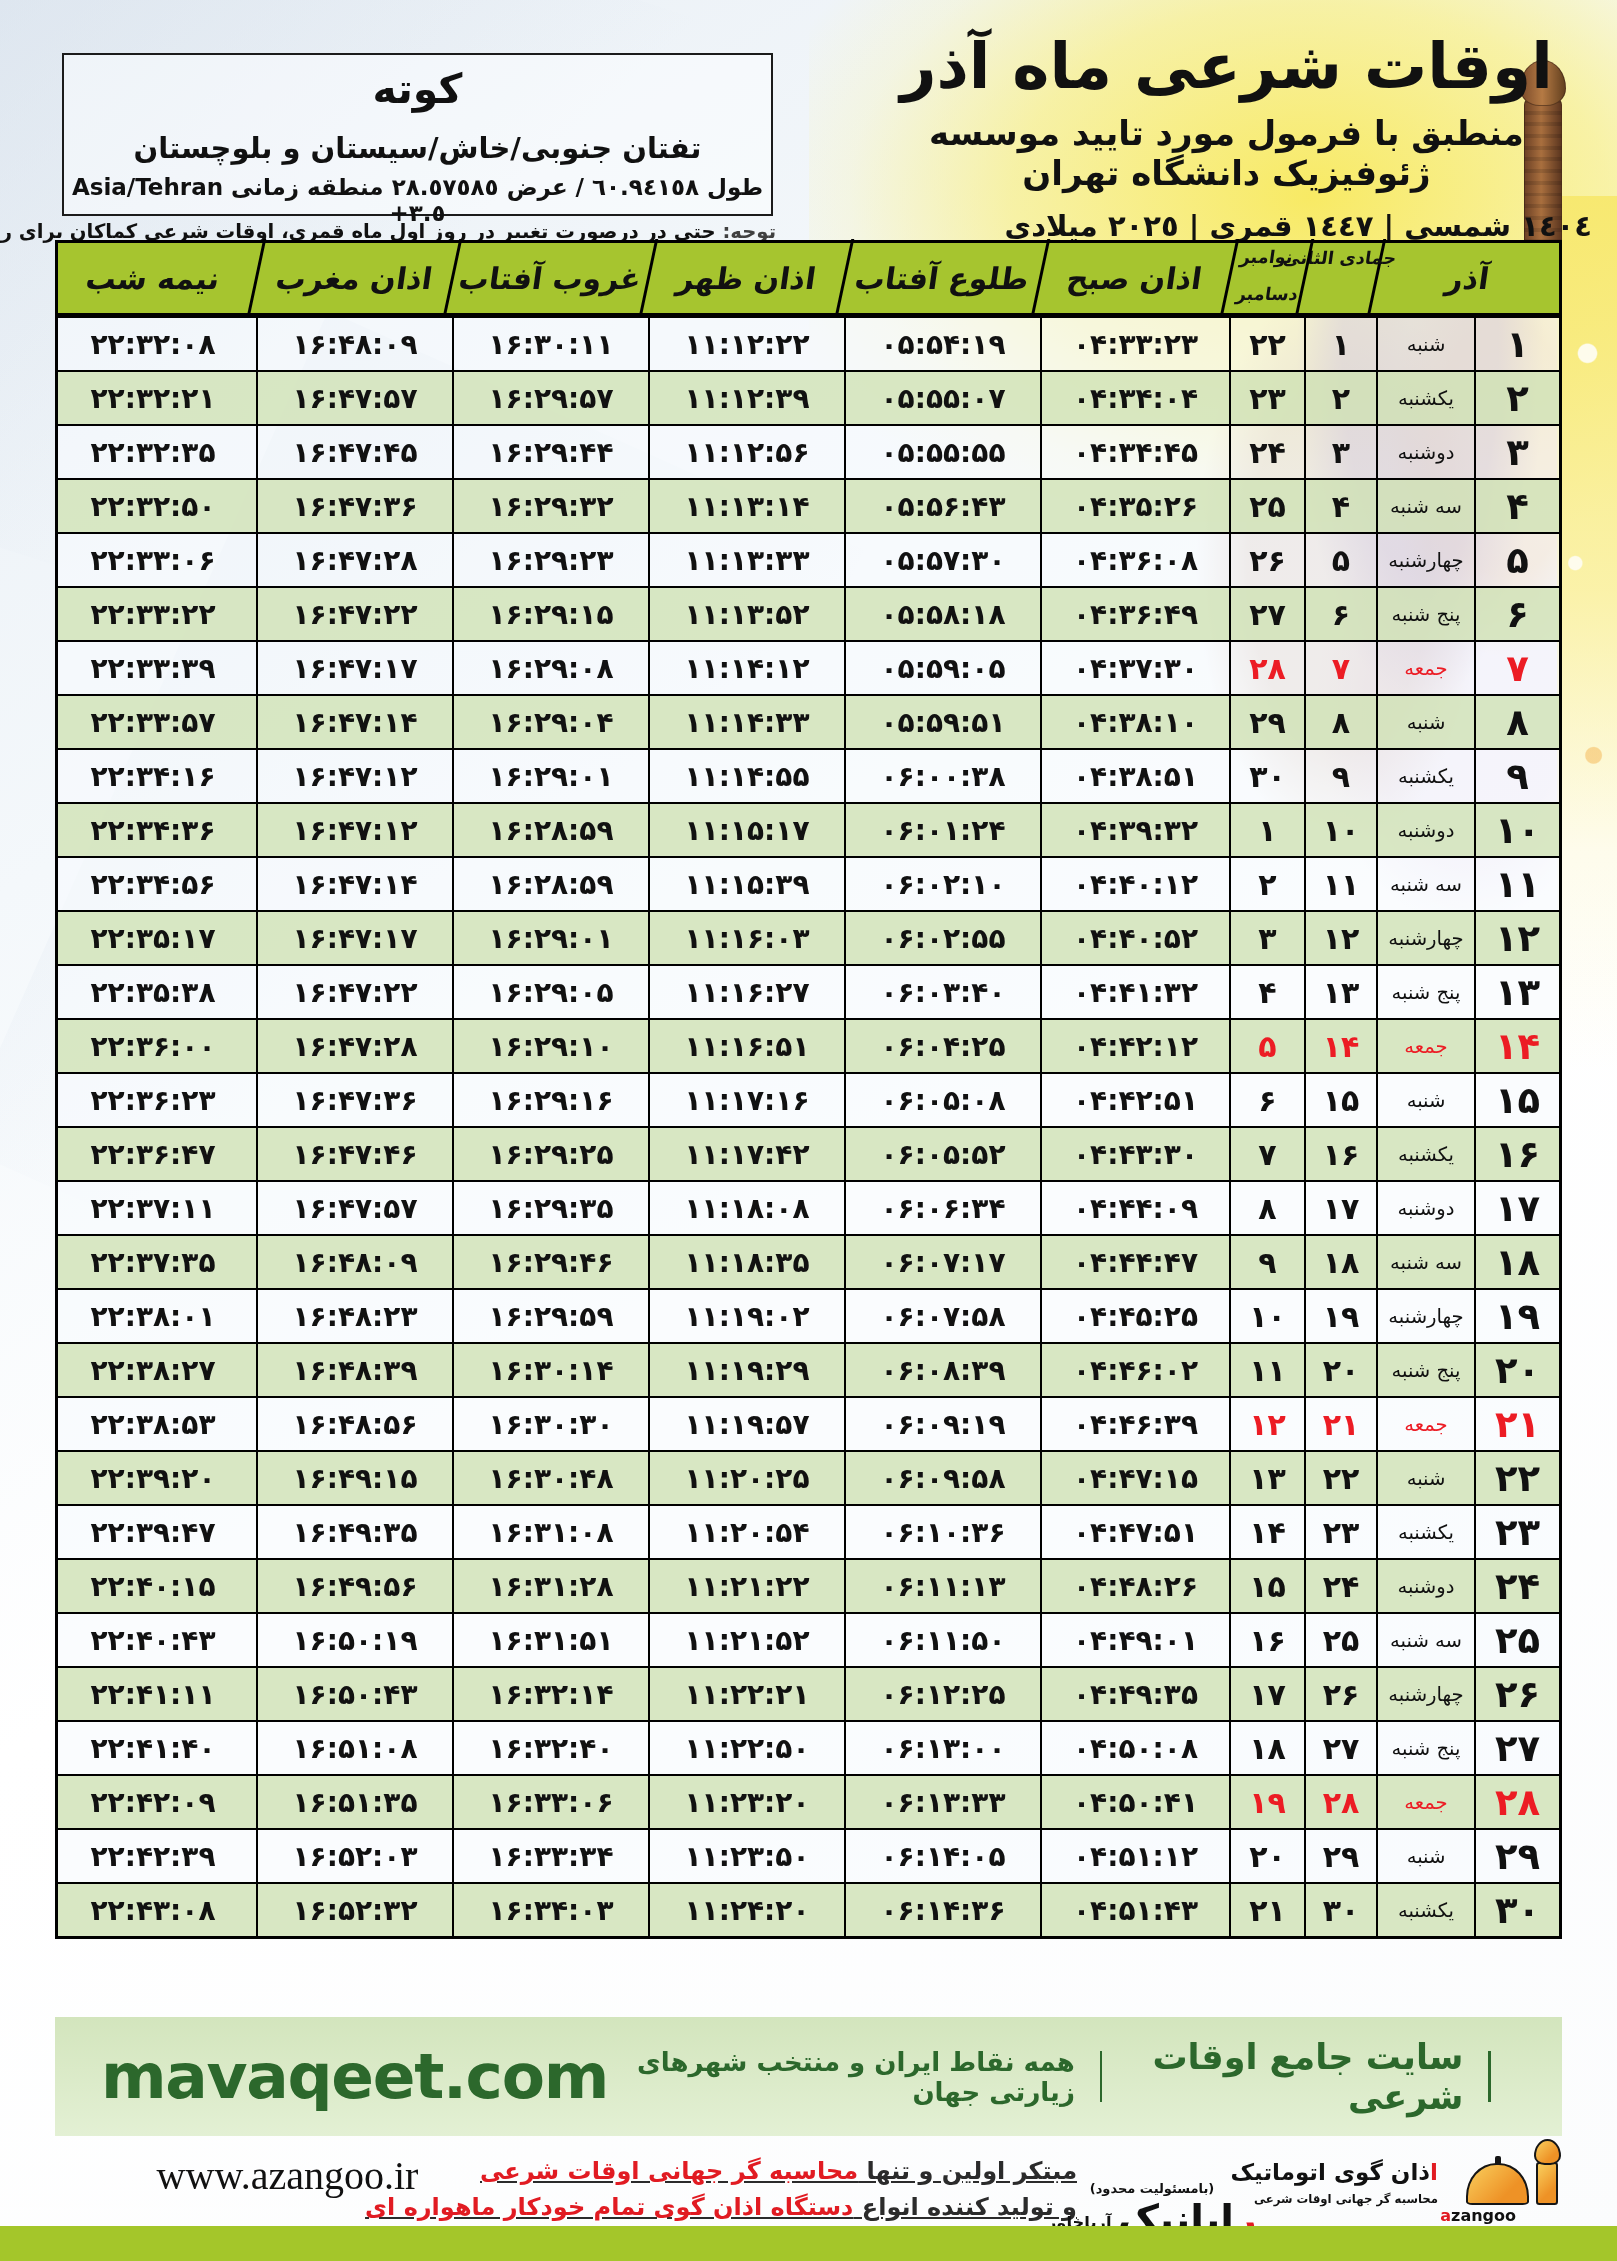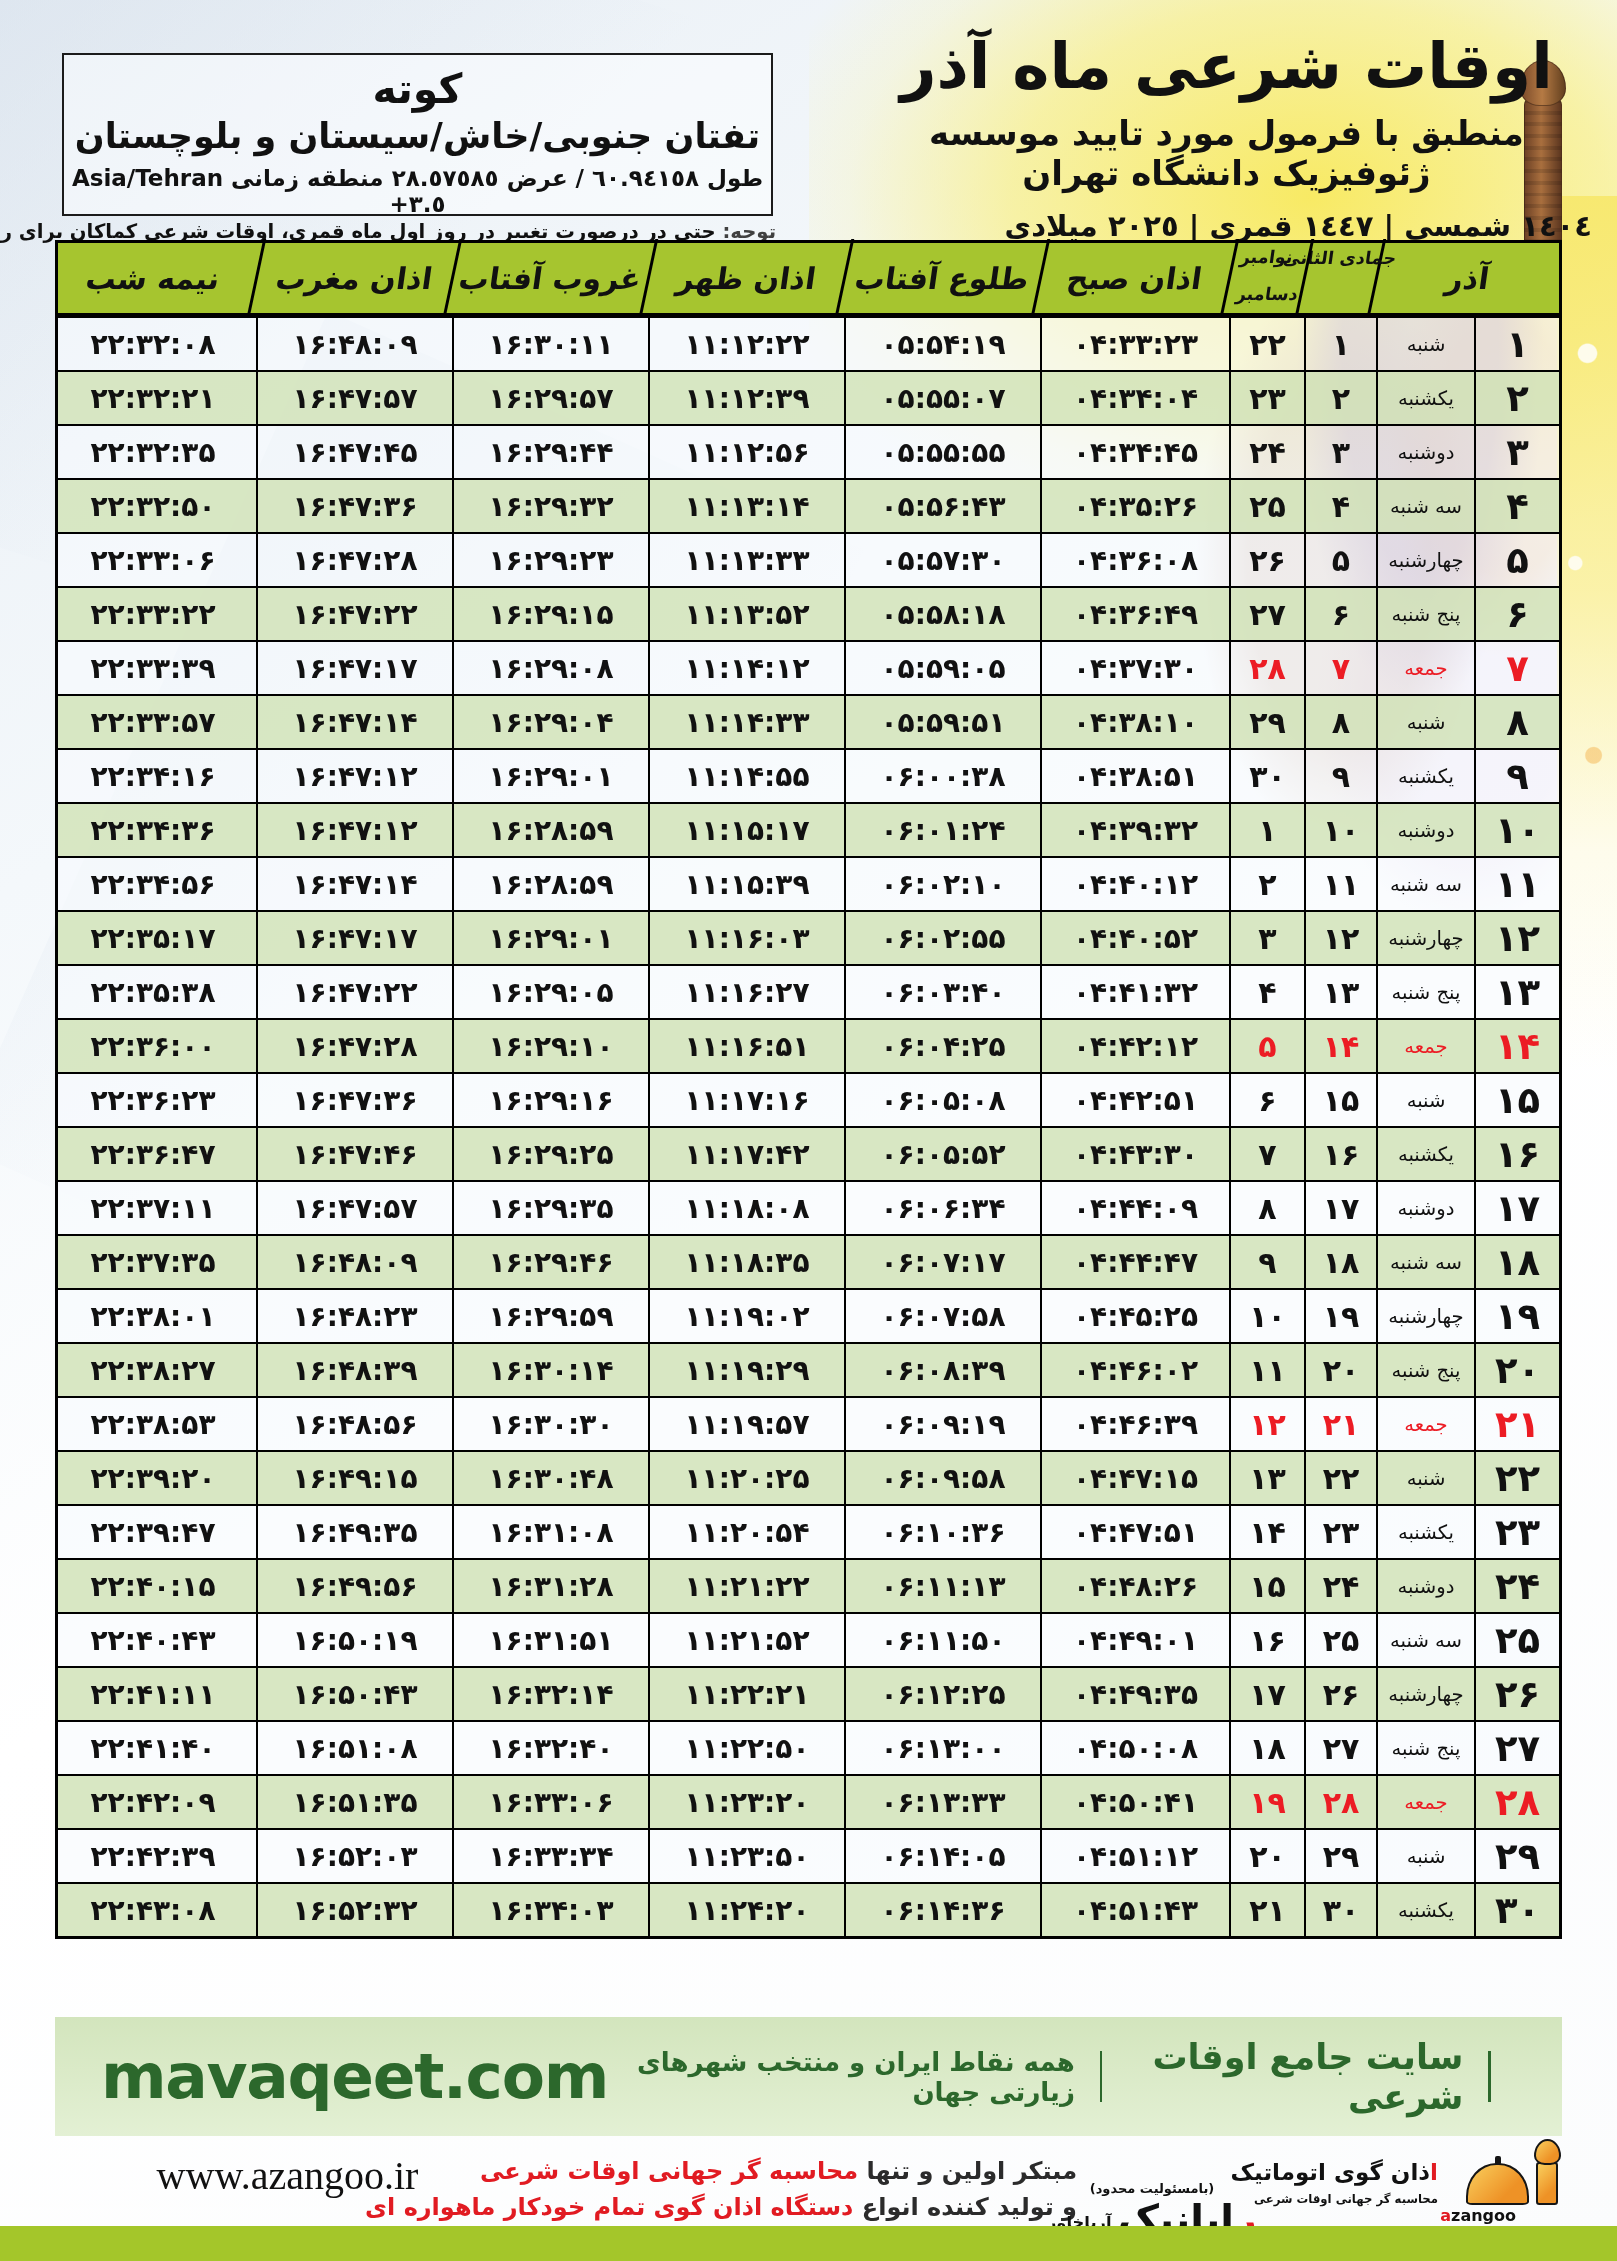--- a/index.html
+++ b/index.html
@@ -51,21 +51,21 @@
   
   .title-block { right:26px; top:30px; width:731px; text-align:center; direction:rtl; }
   .main-title { font-size:63px; font-weight:800; letter-spacing:-0.7px; }
   .sub-title { font-size:34px; font-weight:700; margin-top:10.4px; }
   .calendar-line { font-size:29px; font-weight:600; margin-top:15.7px;text-align:right; }
 
   .location-box { left:62px; top:53px; width:711px; height:163px;
     border:2.6px solid #1b1b1b; background:rgba(252,253,255,0.55);
     text-align:center; direction:rtl; padding-top:10.4px; }
   .loc-city { font-size:41px; font-weight:800; }
-  .loc-region { font-size:35px; font-weight:700; margin-top:3px; }
+  .loc-region { font-size:29px; font-weight:700; margin-top:18px; }
   .loc-coords { font-size:23px; font-weight:700; margin-top:9px; direction:rtl; }
 
   .note-line { left:62px; top:220px; width:714px; direction:rtl; text-align:right;
     font-size:19.6px; font-weight:700; white-space:nowrap; }
   .note-label { color:#404040; }
 
   
   .ptable { left:55px; top:240px; width:1507px; border:3.3px solid #000; background:transparent; direction:rtl; }
   .thead { display:grid; grid-template-columns:183px 72px 75px 189px 196px 196px 196px 196px 206px;
     height:73px; background:#a6c52f; border-bottom:3.3px solid #000; }
@@ -99,21 +99,21 @@
   .site-desc { font-size:35px; font-weight:800; color:#2c682c; }
   .coverage { font-size:26px; font-weight:700; color:#2c682c; }
   .brand-en { margin-right:auto; direction:ltr; font-size:63px; font-weight:800; color:#2c682c; letter-spacing:-1.3px; }
 
   
   .contact-block { left:72px; top:2149px; width:431px; text-align:center; }
   .phones { font-size:31px; font-weight:800; direction:ltr; }
   .website { font-family:"Liberation Serif","DejaVu Serif",serif; font-size:40px; margin-top:2.6px; direction:ltr; }
 
   .taglines { left:532px; top:2153px; width:545px; direction:rtl; text-align:center;
-    font-size:24px; font-weight:800; line-height:1.5; color:#2b2b2b; white-space:nowrap; }
+    font-size:24px; font-weight:800; line-height:1.5; color:#2b2b2b; white-space:nowrap;text-decoration:underline; }
   .red-part { color:#e11b22; }
 
   .rayanik { left:1054px; top:2145px; width:196px; direction:rtl; text-align:center;margin-top:36px; }
   .rayanik-paren { font-size:13px; font-weight:700; }
   .rayanik-row { display:flex; direction:rtl; align-items:center; justify-content:center; gap:6.5px; }
   .rayanik-name { font-size:40px; font-weight:800; white-space:nowrap; }
   .rayanik-initial { color:#e11b22; }
   .rayanik-side { display:flex; flex-direction:row; font-size:16.3px; font-weight:700; line-height:1.15; margin-top:9px; }
 
   .azangoo { left:1292px; top:2142px; width:274px; height:80px; }

